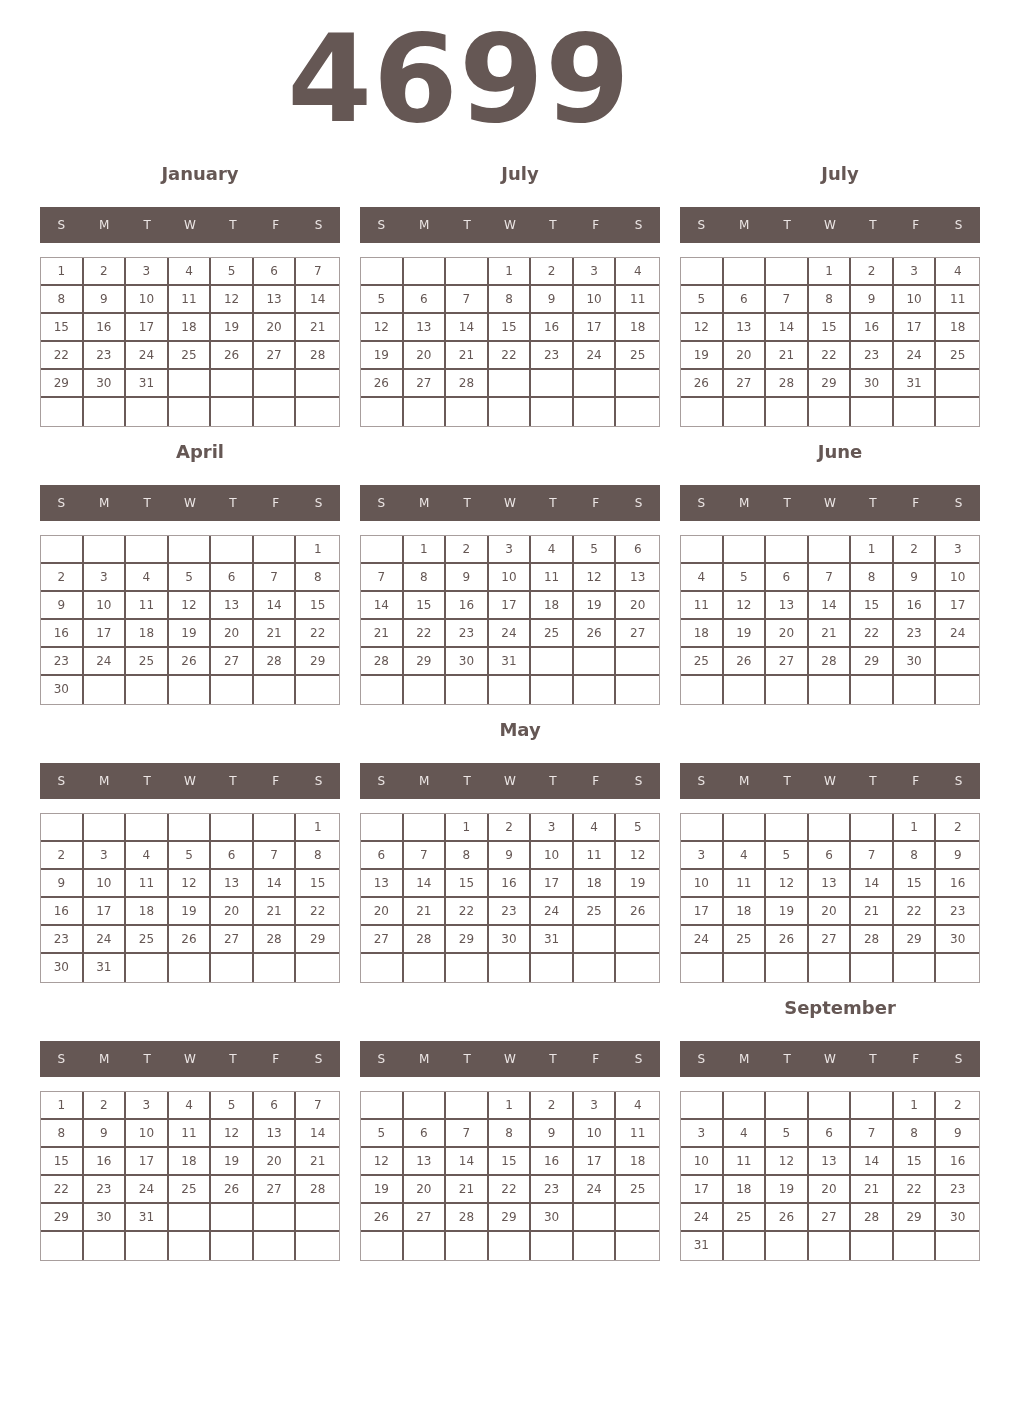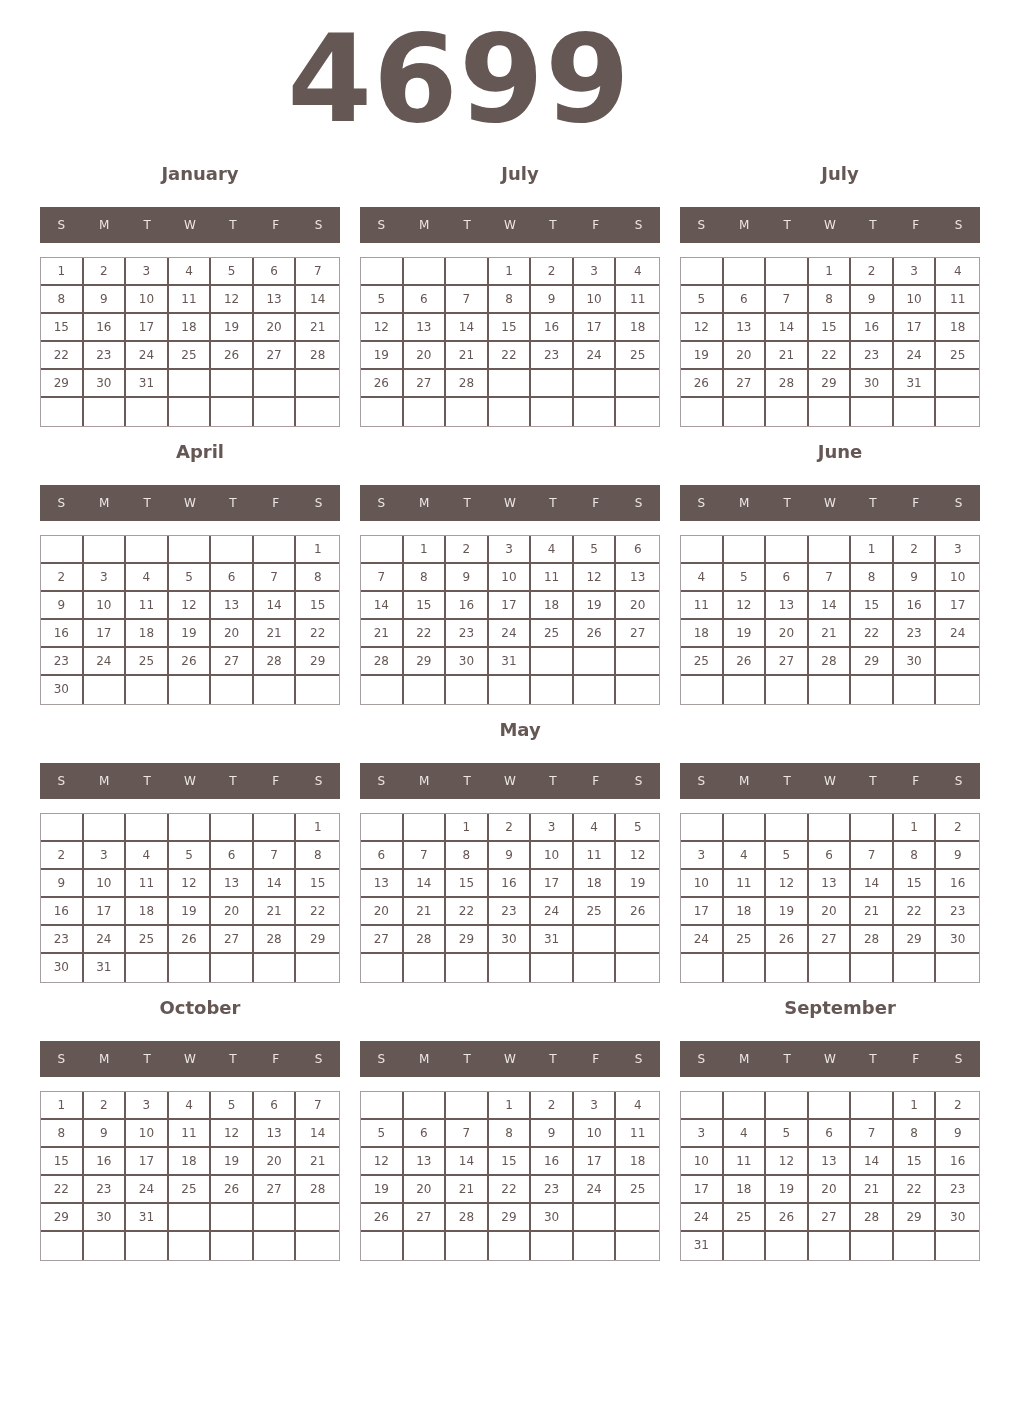--- a/index.html
+++ b/index.html
@@ -516,21 +516,20 @@
         <div class="cell lastrow"></div>
         <div class="cell lastrow"></div>
         <div class="cell lastrow"></div>
         <div class="cell lastrow"></div>
         <div class="cell lastrow"></div>
         <div class="cell lastrow"></div>
         <div class="cell lastcol lastrow"></div>
       </div>
     </div>
     <div class="month">
-      <div class="mtitle">October</div>
       <div class="dow">
         <span>S</span>
         <span>M</span>
         <span>T</span>
         <span>W</span>
         <span>T</span>
         <span>F</span>
         <span>S</span>
       </div>
       <div class="grid">

